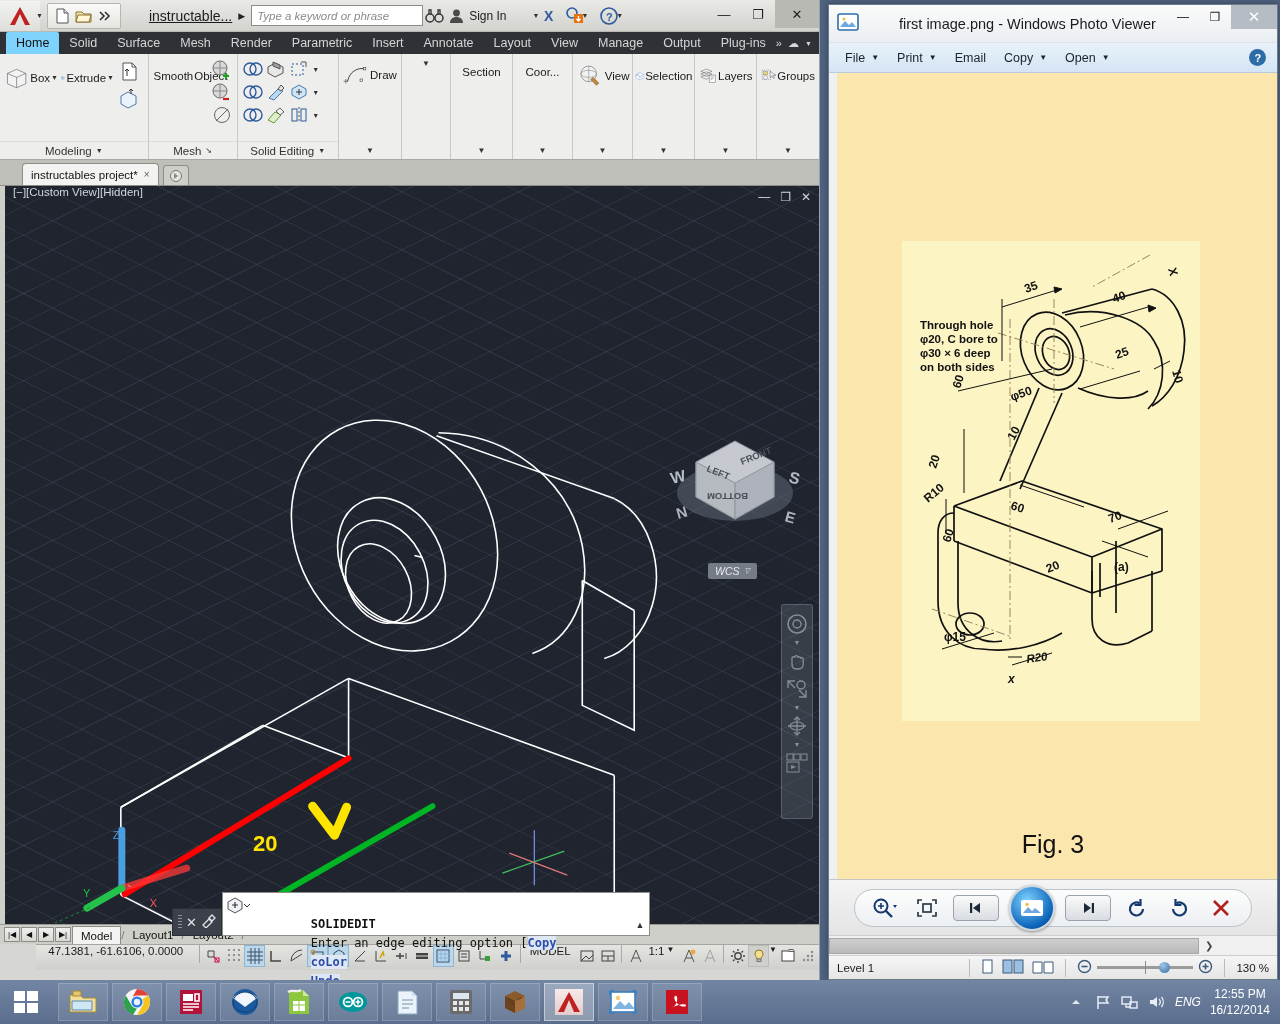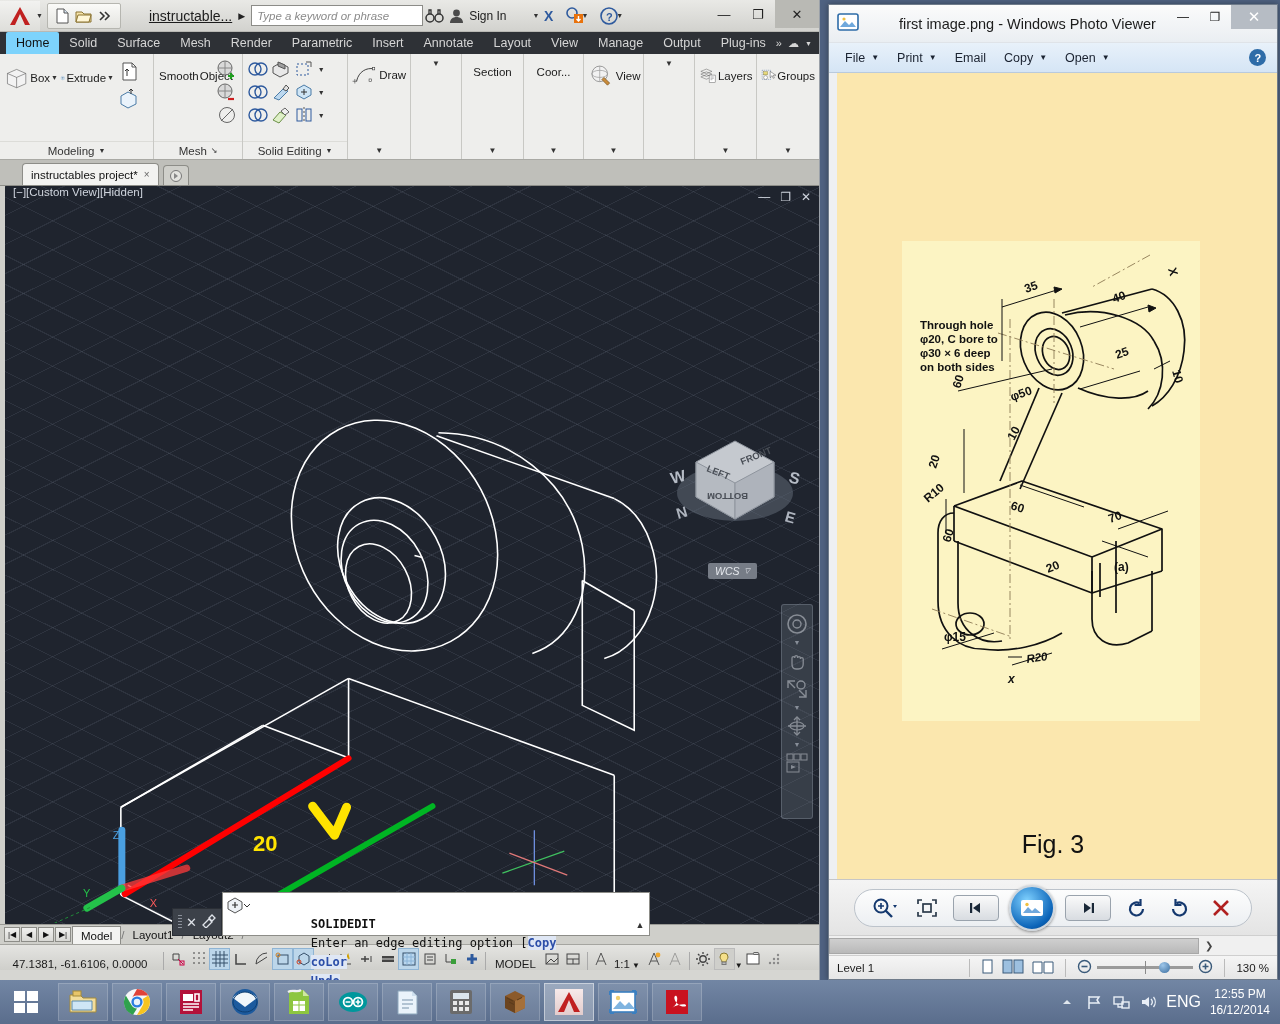--- a/index.html
+++ b/index.html
@@ -162,22 +162,22 @@
     border-top: 1px solid #9a9a95; padding-left: 4px; font-size: 11.5px; color: #111;
   }
   .navbtn { width: 16px; height: 15px; border: 1px solid #8d8d88; background: linear-gradient(#f0f0ee,#d8d8d4);
             display:flex;align-items:center;justify-content:center;font-size:8px;margin-right:1px;}
   .ltab { padding: 0 8px; height: 18px; line-height: 18px; }
   .ltab.active { background: #f3f3f1; border: 1px solid #8d8d88; border-bottom: none; }
   .ltab-sep { color:#777; }
 
   
   #statusbar {
-    height: 26px; background: linear-gradient(#e4e4e1,#cfcfcb); display: flex; align-items: flex-end;
-    border-top: 1px solid #a5a5a0; font-size: 11.5px; color: #1a1a1a; gap: 0;
+    height: 26px; background: linear-gradient(#e4e4e1,#cfcfcb); display: flex; align-items: flex-start;
+    border-top: 1px solid #a5a5a0; font-size: 11.5px; color: #1a1a1a; gap: 0; margin-left: 36px;
   }
   #coords { width: 160px; text-align: center; }
   .sb-sep { width: 1px; height: 18px; background: #aaa; margin: 0 3px; }
   .sb-btn { width: 21px; height: 22px; display:flex; align-items:center; justify-content:center; }
   .sb-btn.on { background: #bcd6ea; border: 1px solid #8fb4d4; }
   .sb-txt { padding: 0 6px; }
 
   
   #pv-window {
     position: absolute; left: 828px; top: 4px; width: 450px; height: 976px;
@@ -260,21 +260,21 @@
     2); display:flex; align-items:center; justify-content:center;
   }
   .tb-item {
     position: relative; width: 50px; height: 38px; margin-left: 4px;
     background: rgba(255,255,255,.10); border: 1px solid rgba(255,255,255,.18);
     display: flex; align-items: center; justify-content: center;
   }
   .tb-item.active { background: rgba(255,255,255,.30); border-color: rgba(255,255,255,.45); }
   #tray { position: absolute; right: 4px; top: 0; height: 44px; display: flex; align-items: center; gap: 9px; }
   .tray-ico { width: 18px; height: 18px; display:flex; align-items:center; justify-content:center; }
-  #tray-lang { font-size: 16px; color: #fff; }
+  #tray-lang { font-size: 12px; color: #fff; font-style: italic; }
   #tray-clock { text-align: center; color: #fff; font-size: 12px; line-height: 16px; padding-right: 6px; }
 </style>
 </head>
 <body>
 
 <div id="root">
 
   <div id="acad-window">
 
     <div id="acad-titlebar">
@@ -568,20 +568,32 @@
                 <path d="M18 4v22" fill="none" stroke="#999"></path>
                 <path d="M24 20l8 8-3 3-8-8z" fill="#c98b3a" stroke="#7a5420"></path>
               </svg>
             <span class="lbl">View</span>
           </div>
         </div>
         <div class="panel-foot-caret">▼</div>
       </div>
 
       <div class="panel" style="width:62px">
+        <div class="panel-body" style="justify-content:center">
+          <div class="big-btn" style="width:58px">
+            <svg width="40" height="36" viewBox="0 0 40 36">
+                <polygon points="4,12 20,4 36,12 36,26 20,34 4,26" fill="#fff" stroke="#2e5a9e"></polygon>
+                <path d="M4 12l16 8 16-8M20 20v14" fill="none" stroke="#2e5a9e"></path>
+                <path d="M4 12l16 8" stroke="#2e5a9e"></path>
+                <polygon points="20,20 36,12 36,26 20,34" fill="#cfe0f2" opacity=".7"></polygon>
+                <path d="M9 9l7 3.5M14 6.5l7 3.5" stroke="#6fa0d0"></path>
+              </svg>
+            <span class="lbl">Selection</span>
+          </div>
+        </div>
         <div class="panel-foot-caret">▼</div>
       </div>
 
       <div class="panel" style="width:62px">
         <div class="panel-body" style="justify-content:center">
           <div class="big-btn">
             <svg width="40" height="36" viewBox="0 0 40 36">
                 <path d="M4 8l12-5 12 5-12 5z" fill="none" stroke="#555"></path>
                 <path d="M4 14l12-5 12 5-12 5z" fill="none" stroke="#555"></path>
                 <path d="M4 20l12-5 12 5-12 5z" fill="none" stroke="#555"></path>

